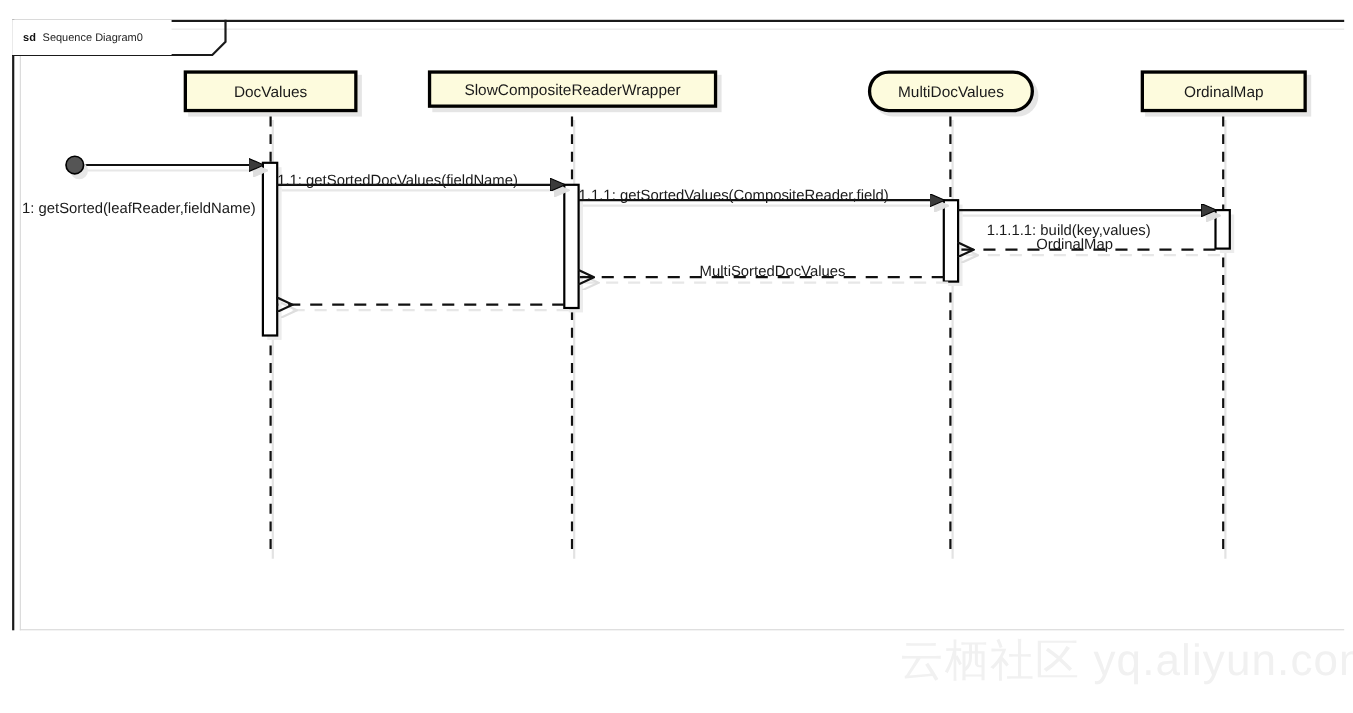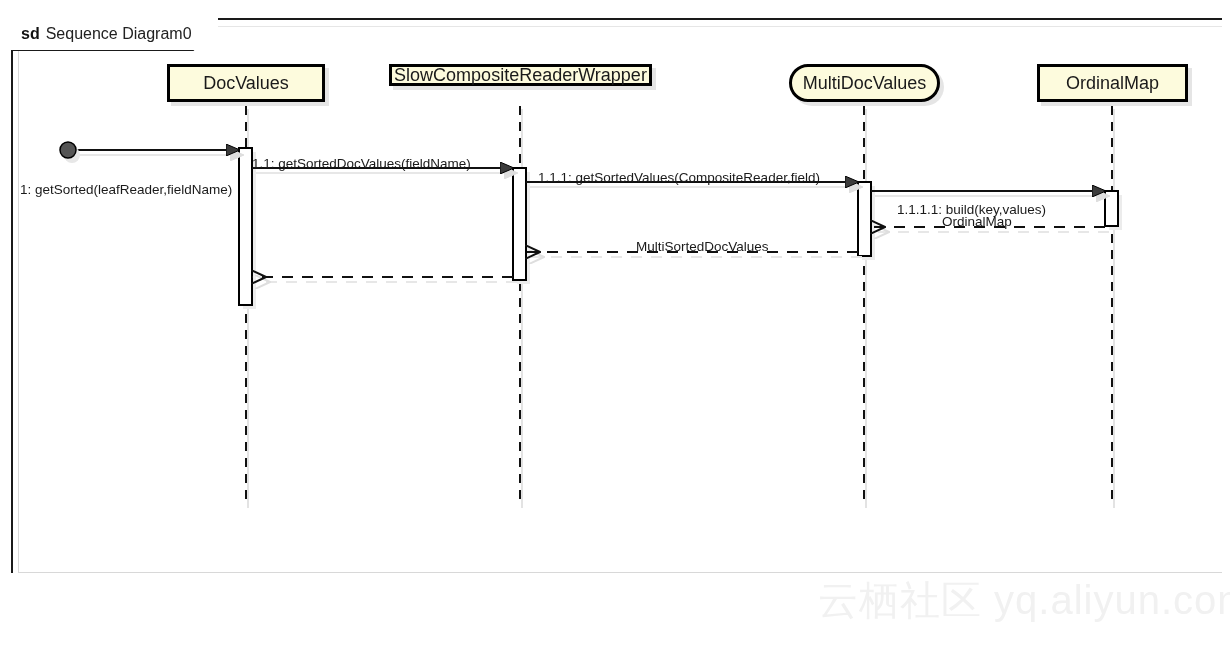--- a/index.html
+++ b/index.html
@@ -43,38 +43,38 @@
   }
   .frame-tab {
     position: absolute;
     left: 11px;
     top: 18px;
     height: 32px;
     padding: 0 26px 0 10px;
     display: flex;
     align-items: center;
     background: #ffffff;
-    font-size: 16px;
+    font-size: 10px;
     color: #222;
     white-space: nowrap;
     z-index: 6;
   }
   .frame-tab .kw {
     font-weight: bold;
     margin-right: 6px;
     color: #111;
   }
   .lifeline-box {
     position: absolute;
     border: 3px solid #000000;
     background: #fdfbdd;
     display: flex;
     align-items: center;
     justify-content: center;
-    font-size: 18px;
+    font-size: 14px;
     color: #1a1a1a;
     box-sizing: border-box;
     box-shadow: 4px 4px 0 rgba(0,0,0,0.10);
     white-space: nowrap;
   }
   .msg-label {
     position: absolute;
     font-size: 13.5px;
     color: #1a1a1a;
     white-space: nowrap;
@@ -167,34 +167,34 @@
 
   <div class="frame-tab">
     <span class="kw">sd</span>
     <span>Sequence Diagram0</span>
   </div>
 
   <div id="boxes">
       <div class="lifeline-box" style="left: 167px; top: 64px; width: 158px; height: 38px;">
         <span>DocValues</span>
       </div>
-      <div class="lifeline-box" style="left: 389px; top: 64px; width: 263px; height: 22px;">
+      <div class="lifeline-box" style="left: 389px; top: 64px; width: 263px; height: 34px;">
         <span>SlowCompositeReaderWrapper</span>
       </div>
       <div class="lifeline-box" style="left: 789px; top: 64px; width: 151px; height: 38px; border-radius: 19px;">
         <span>MultiDocValues</span>
       </div>
       <div class="lifeline-box" style="left: 1037px; top: 64px; width: 151px; height: 38px;">
         <span>OrdinalMap</span>
       </div>
     </div>
   <div id="labels">
       <div class="msg-label" style="left: 20px; top: 138px; margin-top: 44px;">1: getSorted(leafReader,fieldName)</div>
       <div class="msg-label" style="left: 252px; top: 156px;">1.1: getSortedDocValues(fieldName)</div>
-      <div class="msg-label" style="left: 538px; top: 170px;">1.1.1: getSortedValues(CompositeReader,field)</div>
+      <div class="msg-label" style="left: 526px; top: 170px;">1.1.1: getSortedValues(CompositeReader,field)</div>
       <div class="msg-label" style="left: 897px; top: 179px; margin-top: 23px;">1.1.1.1: build(key,values)</div>
       <div class="msg-label" style="left: 942px; top: 214px;">OrdinalMap</div>
       <div class="msg-label" style="left: 636px; top: 239px;">MultiSortedDocValues</div>
     </div>
 
   <div class="watermark" style="left: 818px; top: 600px; transform: translateY(-50%); color: rgb(241, 241, 241);">云栖社区 yq.aliyun.com</div>
 
 </div>
 
 </body></html>

